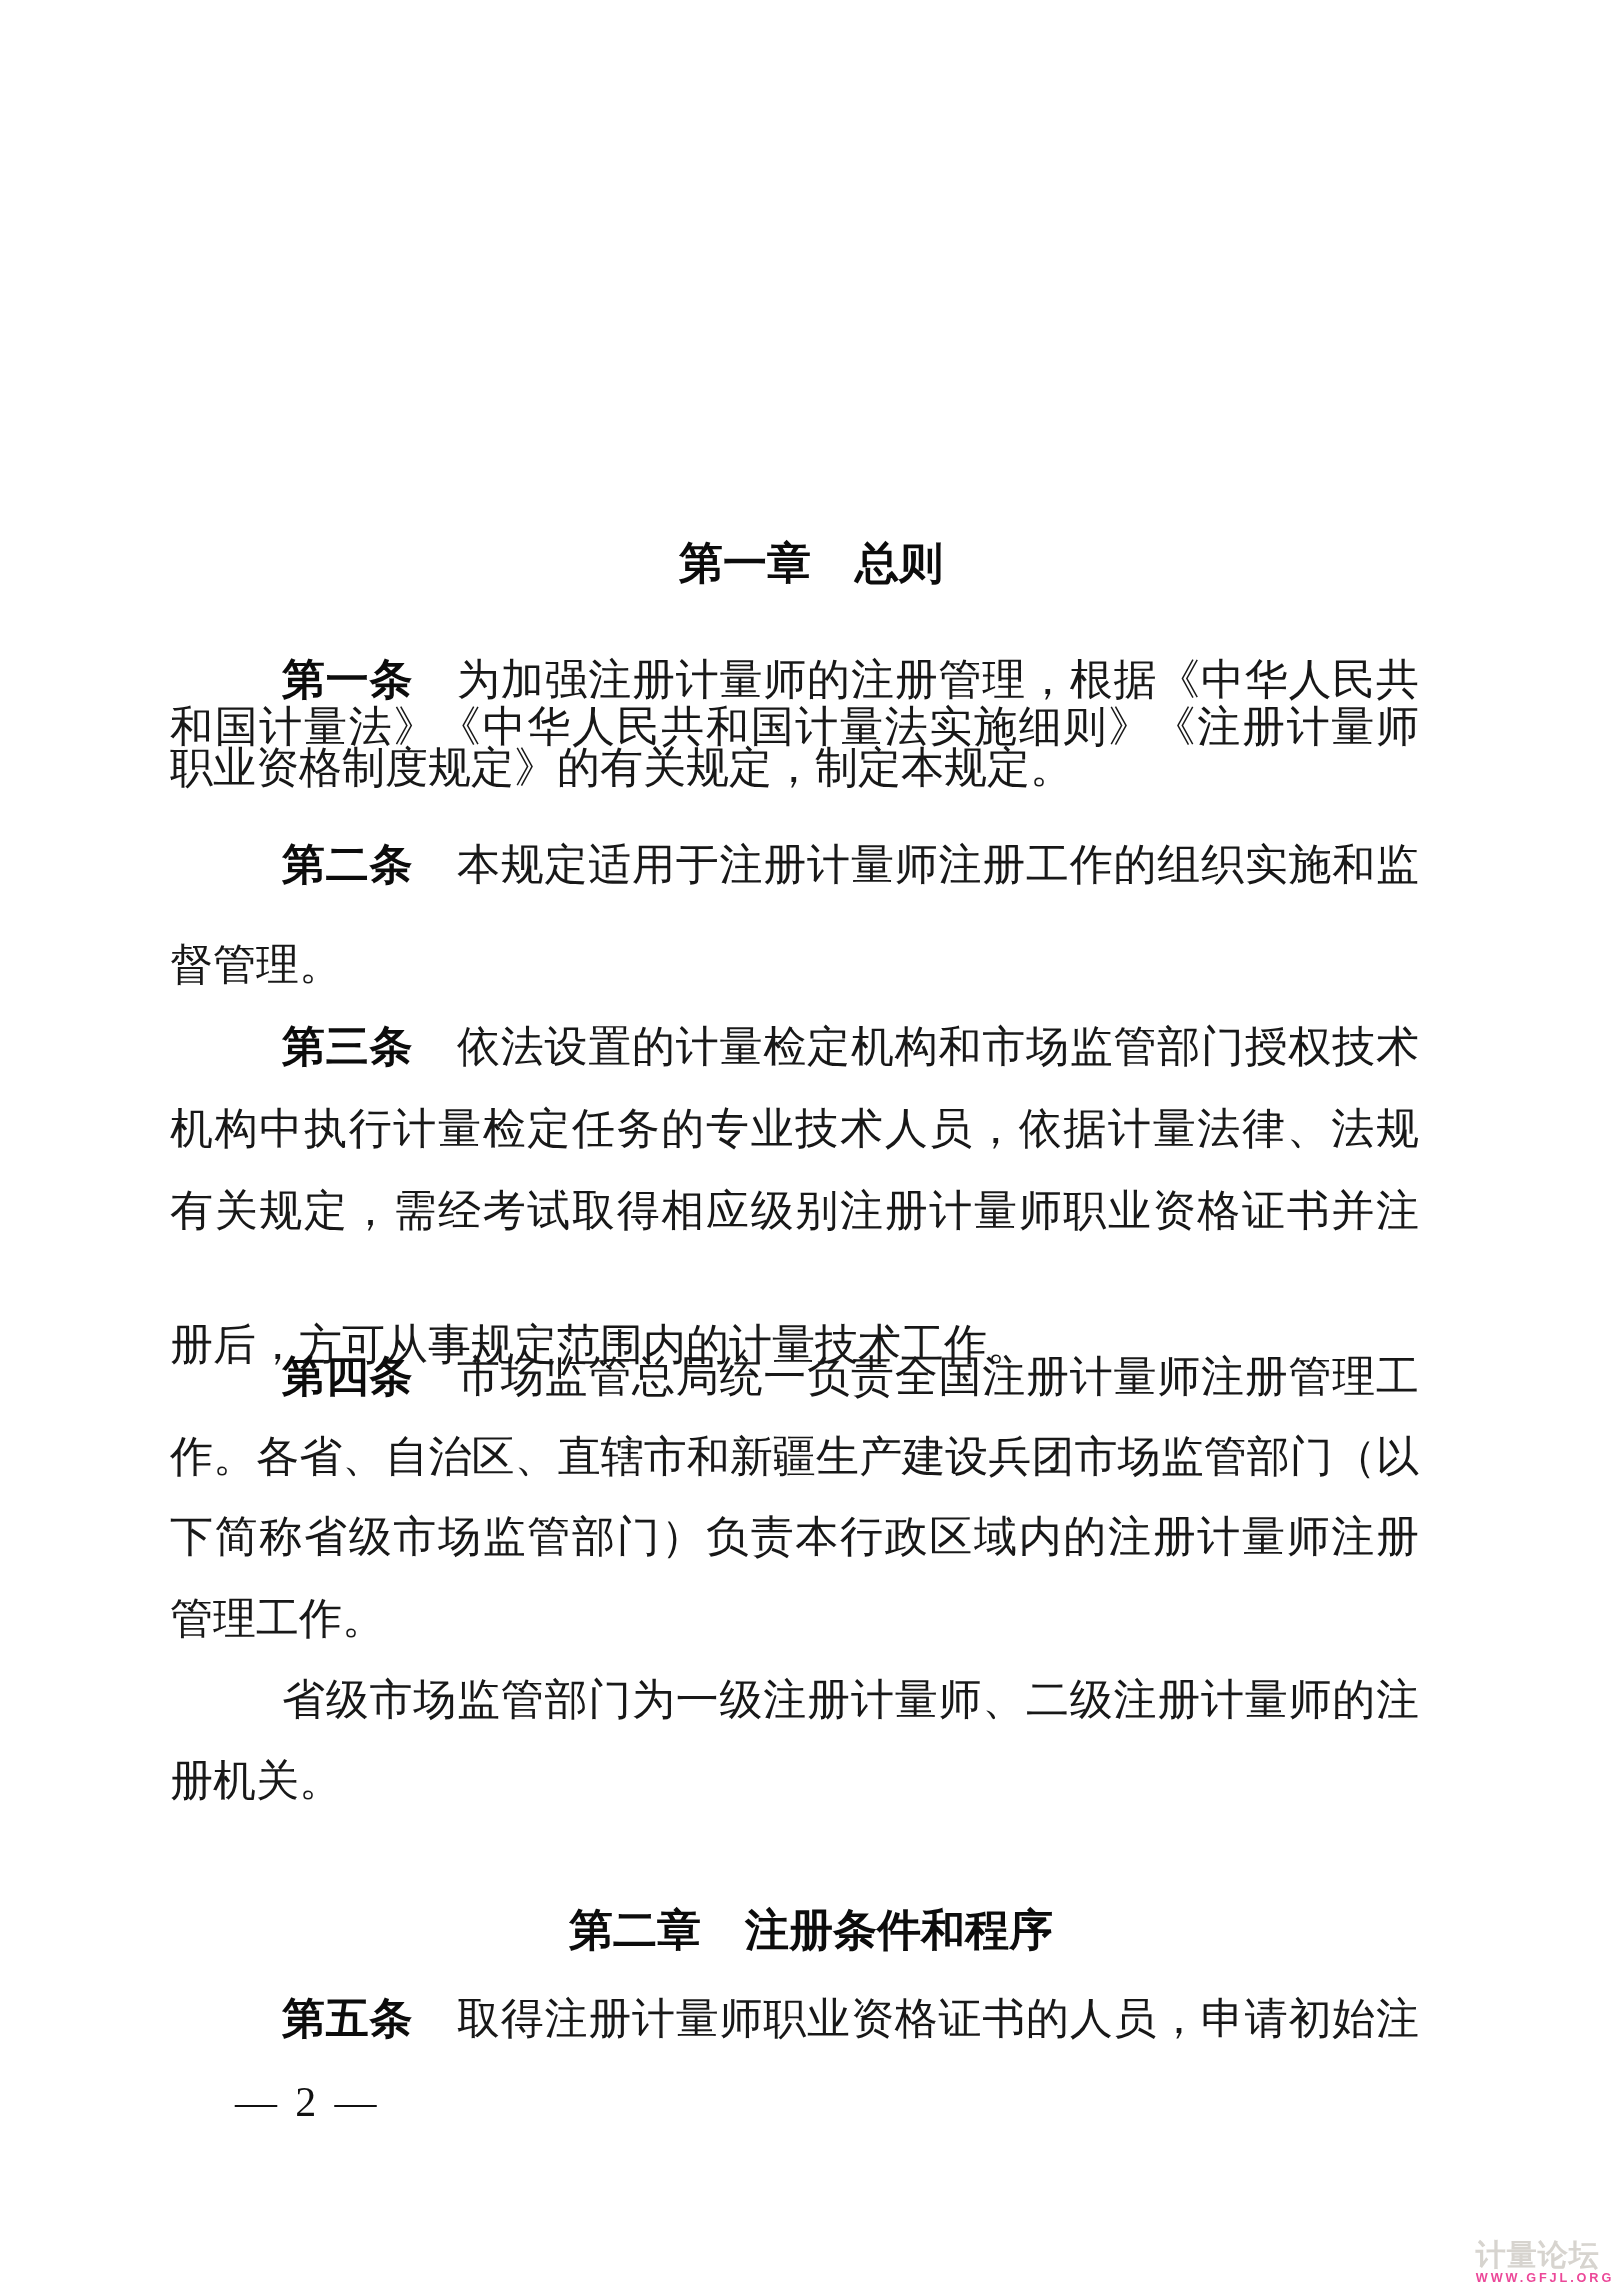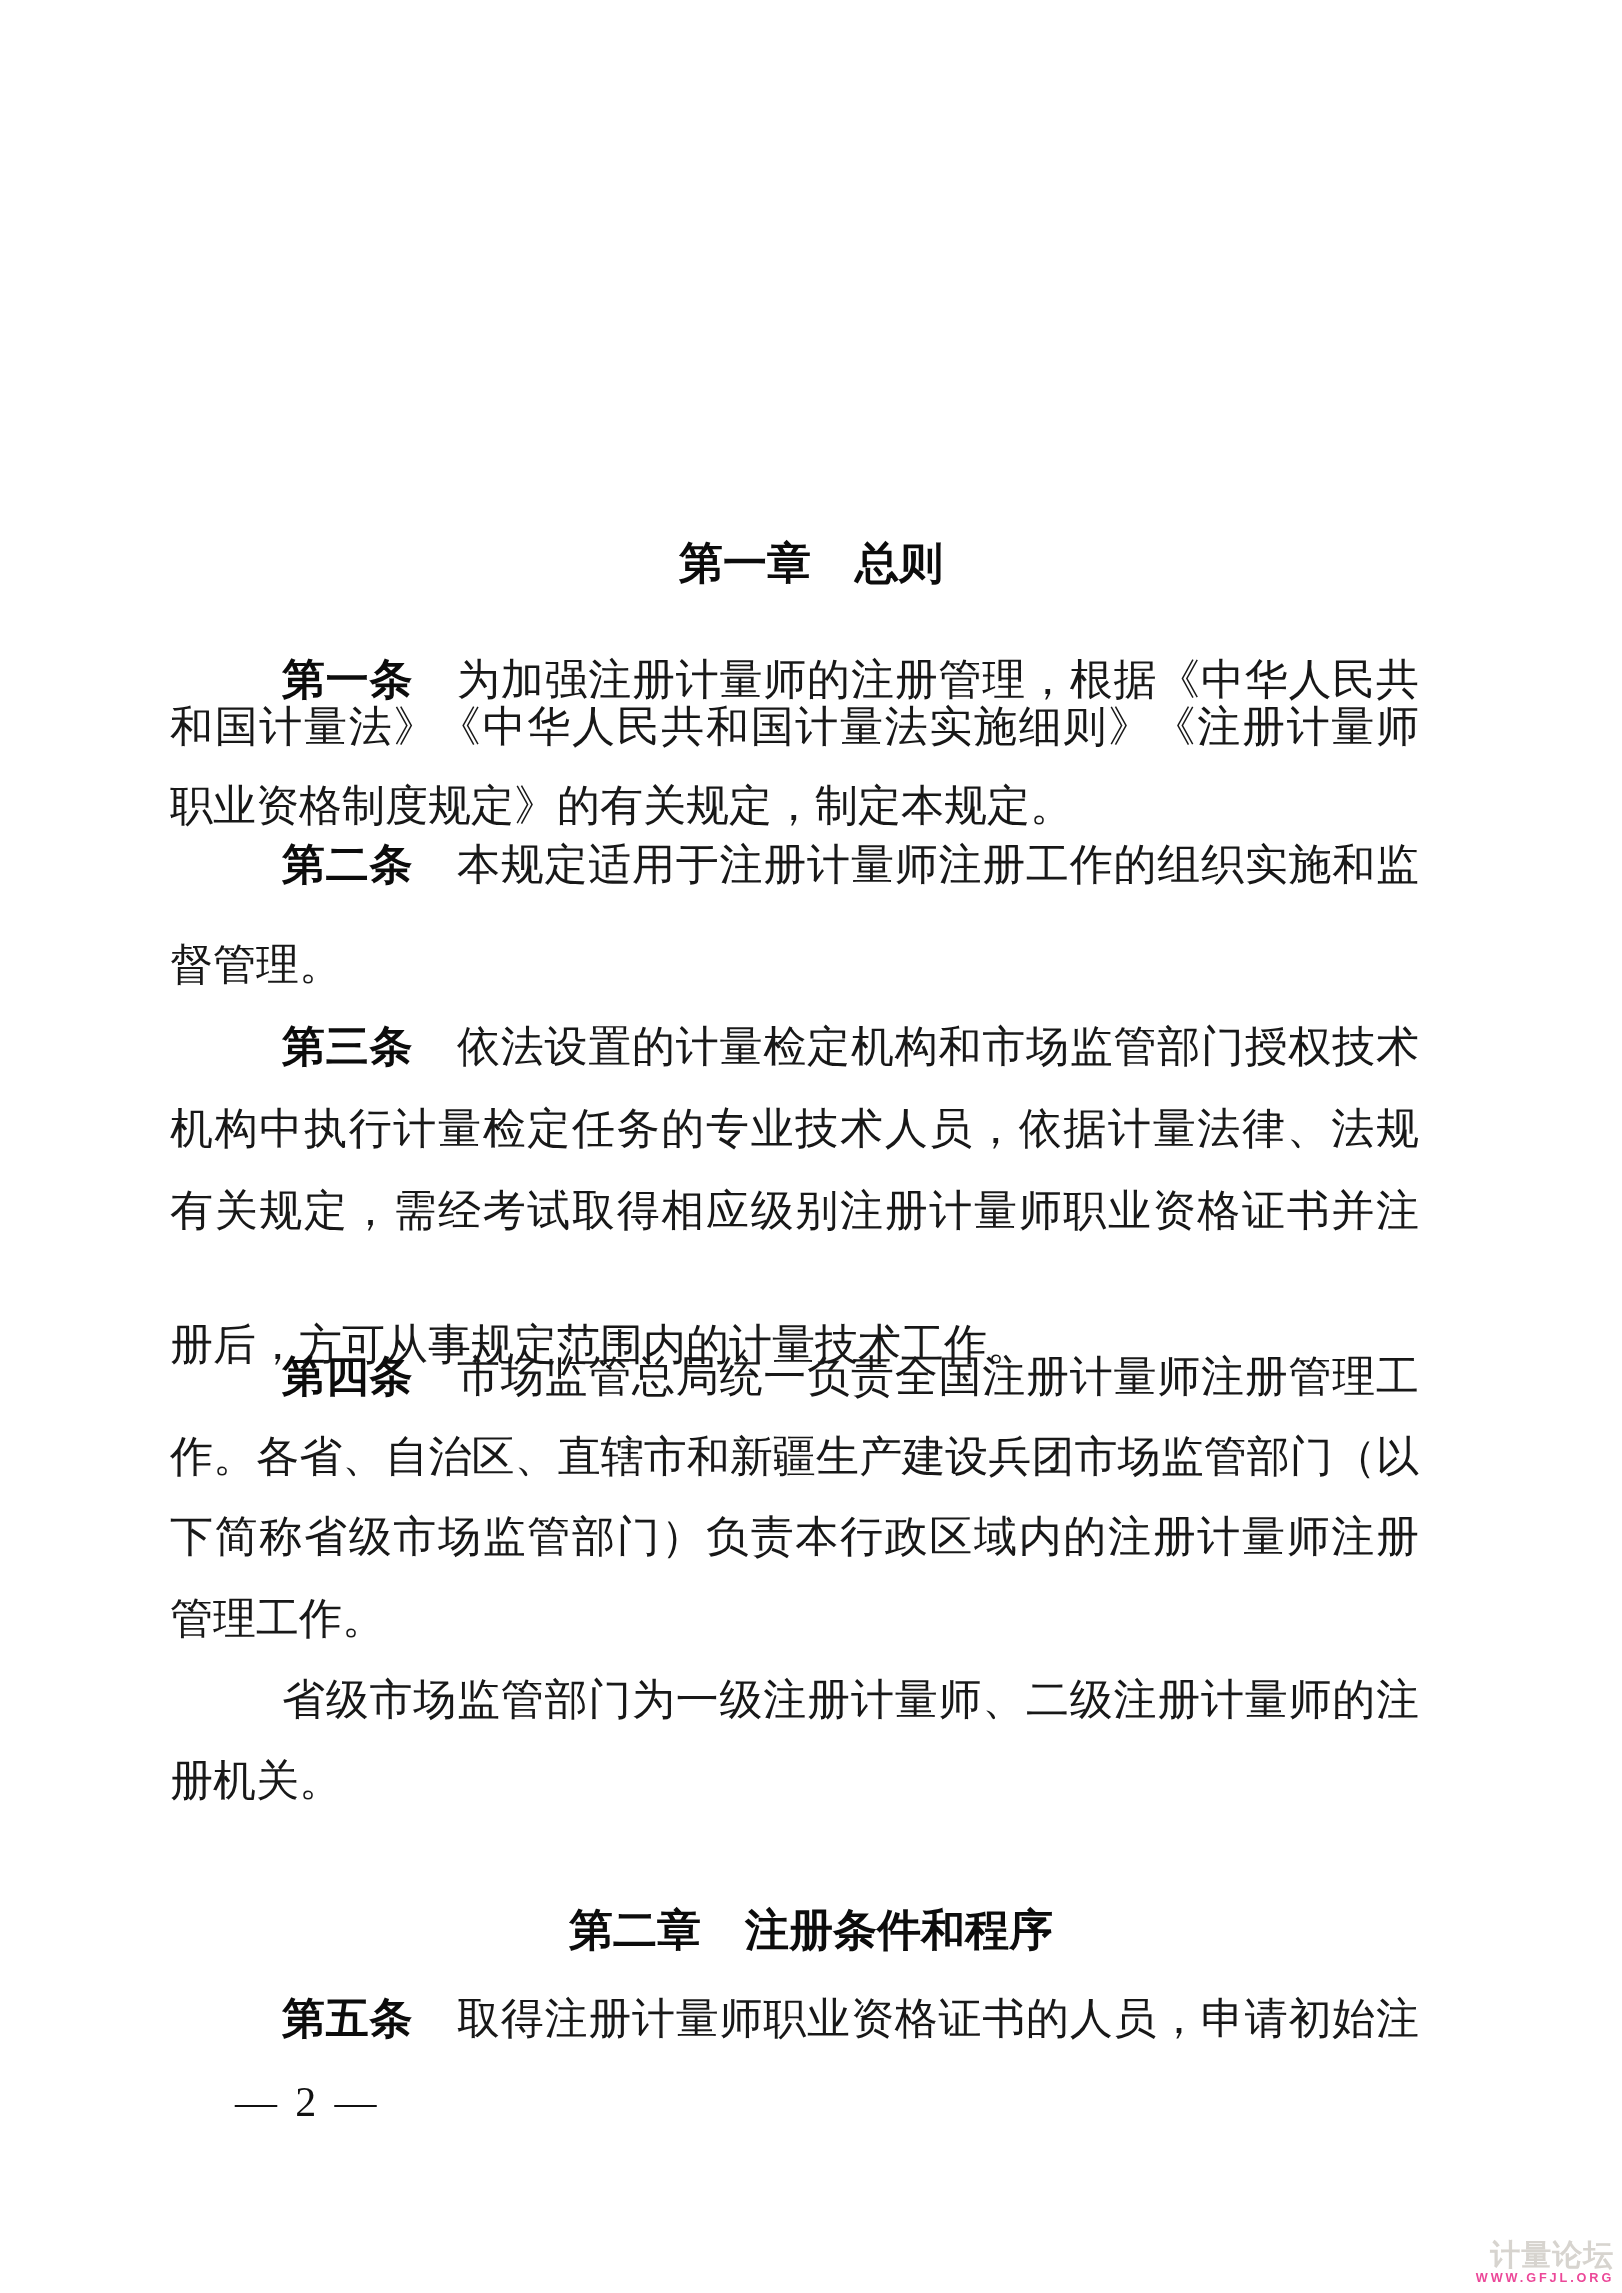--- a/index.html
+++ b/index.html
@@ -35,41 +35,40 @@
   .line.indent { text-indent:112px; }
   .line b { font-weight:700; color:#0c0c0c; }
   .pagenum {
     position:absolute; left:235px; top:2078px;
     font-size:42px; line-height:1.15;
     color:#111;
     letter-spacing:3.9px;
   }
   .watermark {
     position:absolute; right:7.8px; top:2239px;
-    text-align:right;
     font-family:"Liberation Sans","DejaVu Sans",sans-serif;
   }
   .wm-name {
     font-size:30px; line-height:1.05; font-weight:700;
     color:#d7d4cf; letter-spacing:1px;
   }
   .wm-url {
     font-size:12.7px; line-height:1.2; font-weight:700;
     color:#ec4899; letter-spacing:2.9px;
   }
 </style>
 </head>
 <body>
 
 <div class="page">
   <div id="lines">
       <div class="chapter" style="top: 539px;">第一章　总则</div>
       <div class="line justify indent" style="top: 655px;"><b>第一条</b><span>　为加强注册计量师的注册管理，根据《中华人民共</span></div>
       <div class="line justify" style="top: 702px;"><span>和国计量法》《中华人民共和国计量法实施细则》《注册计量师</span></div>
-      <div class="line" style="top: 781px;"><span>职业资格制度规定》的有关规定，制定本规定。</span></div>
+      <div class="line" style="top: 743px;"><span>职业资格制度规定》的有关规定，制定本规定。</span></div>
       <div class="line justify indent" style="top: 840px;"><b>第二条</b><span>　本规定适用于注册计量师注册工作的组织实施和监</span></div>
       <div class="line" style="top: 940px;"><span>督管理。</span></div>
       <div class="line justify indent" style="top: 1022px;"><b>第三条</b><span>　依法设置的计量检定机构和市场监管部门授权技术</span></div>
       <div class="line justify" style="top: 1104px;"><span>机构中执行计量检定任务的专业技术人员，依据计量法律、法规</span></div>
       <div class="line justify" style="top: 1186px;"><span>有关规定，需经考试取得相应级别注册计量师职业资格证书并注</span></div>
       <div class="line" style="top: 1320px;"><span>册后，方可从事规定范围内的计量技术工作。</span></div>
       <div class="line justify indent" style="top: 1352px;"><b>第四条</b><span>　市场监管总局统一负责全国注册计量师注册管理工</span></div>
       <div class="line justify" style="top: 1432px;"><span>作。各省、自治区、直辖市和新疆生产建设兵团市场监管部门（以</span></div>
       <div class="line justify" style="top: 1512px;"><span>下简称省级市场监管部门）负责本行政区域内的注册计量师注册</span></div>
       <div class="line" style="top: 1594px;"><span>管理工作。</span></div>

